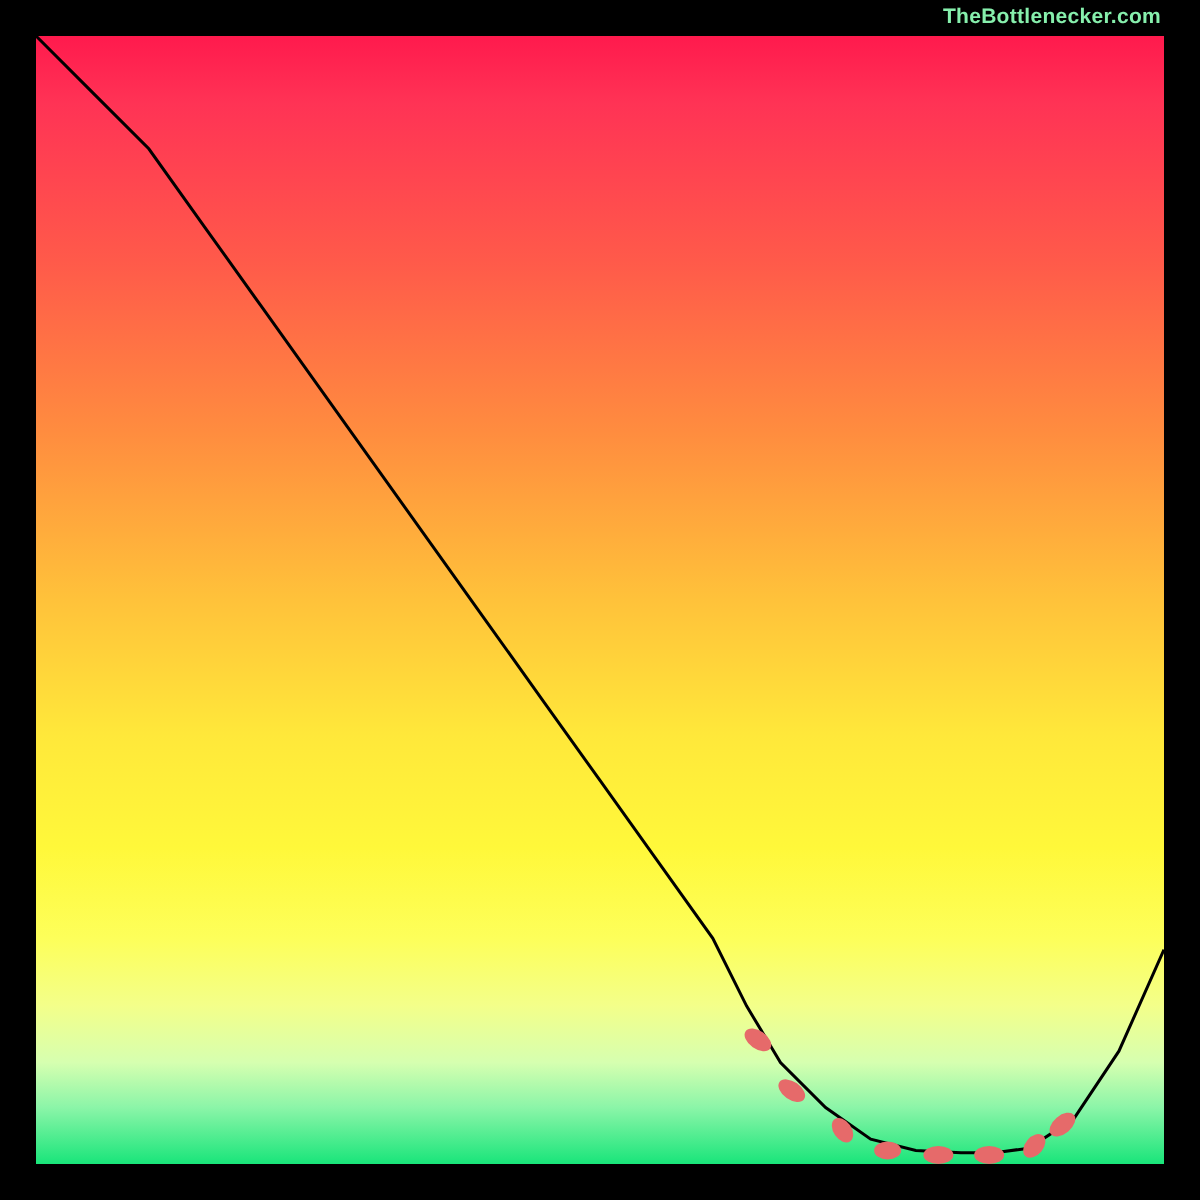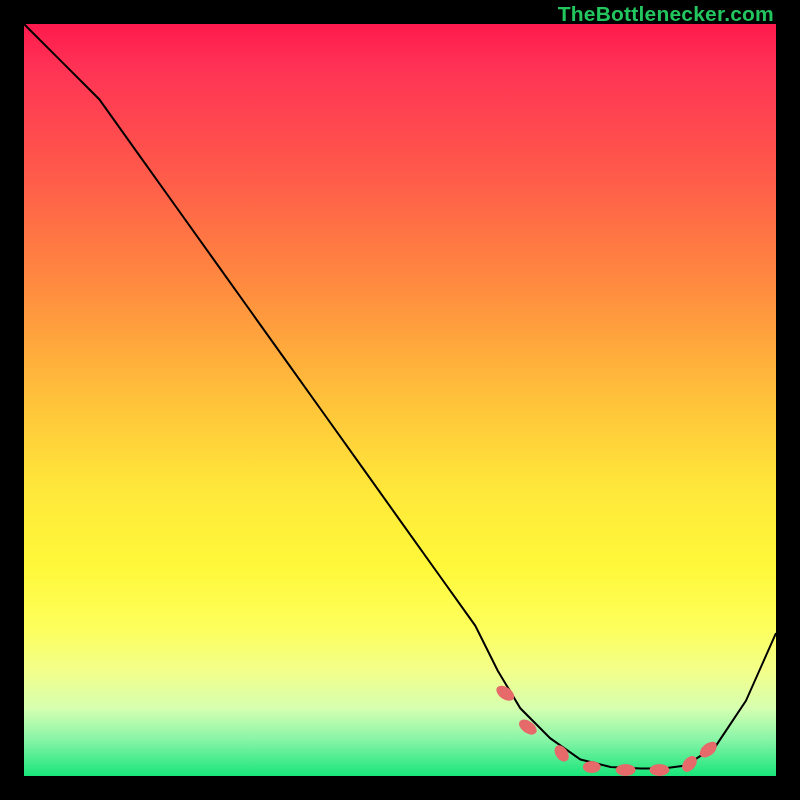--- a/index.html
+++ b/index.html
@@ -22,23 +22,23 @@
       #f3ff8a 86%,
       #d6ffb0 91%,
       #8bf5a8 95%,
       #19e57a 100%);
   }
   .watermark {
     position: absolute;
     right: 26px;
     top: 2px;
     font-family: Arial, Helvetica, sans-serif;
-    font-size: 21px;
+    font-size: 14px;
     font-weight: 600;
-    color: #22c55e;
+    color: #86efac;
     letter-spacing: 0.2px;
     user-select: none;
   }
   svg.curve {
     position: absolute;
     left: 24px;
     top: 24px;
     width: 752px;
     height: 752px;
     pointer-events: none;

